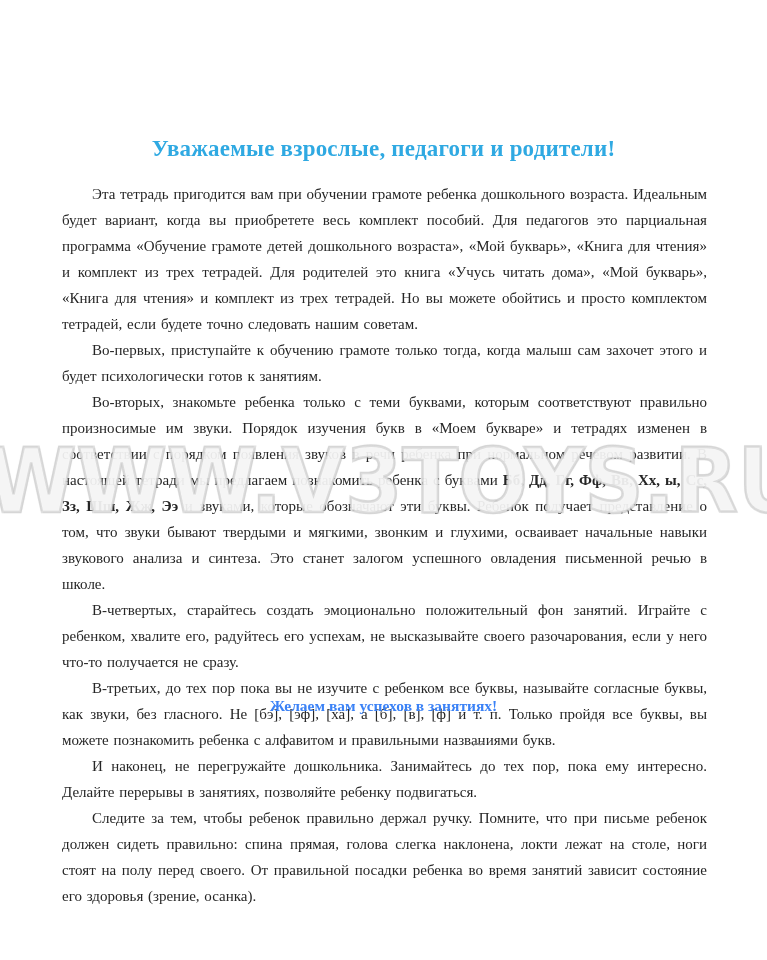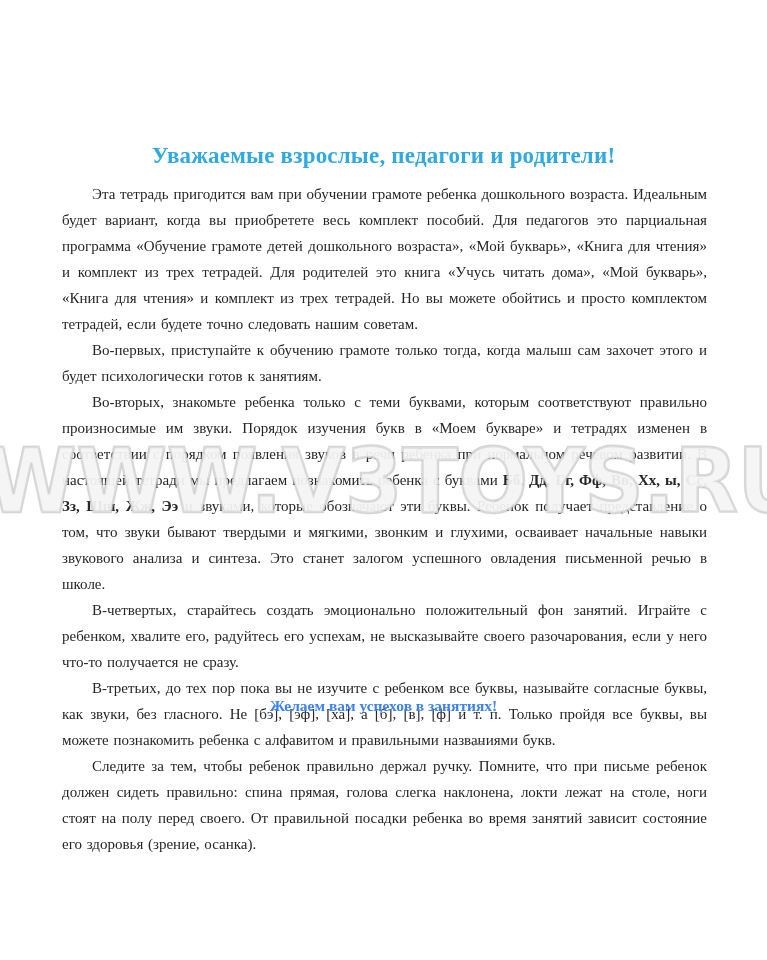--- a/index.html
+++ b/index.html
@@ -7,21 +7,21 @@
     width: 767px; height: 960px;
     background: #ffffff;
     position: relative;
     overflow: hidden;
     font-family: "Liberation Serif", serif;
   }
   .page { position: absolute; inset: 0; }
   .title {
     position: absolute;
     top: 135px; left: 0; right: 0;
-    margin: 8px;
+    margin: 1px;
     text-align: center;
     font-size: 23px;
     font-weight: bold;
     letter-spacing: 0.2px;
   }
   .content {
     position: absolute;
     left: 62px; right: 60px; top: 181px;
   }
   .content p {
@@ -76,20 +76,21 @@
 
 <div class="page">
   <h1 class="title" style="color: rgb(47, 169, 226);">Уважаемые взрослые, педагоги и родители!</h1>
 
   <div class="content">
       <p><span>Эта тетрадь пригодится вам при обучении грамоте ребенка дошкольного возраста. Идеальным будет вариант, когда вы приобретете весь комплект пособий. Для педагогов это парциальная программа «Обучение грамоте детей дошкольного возраста», «Мой букварь», «Книга для чтения» и комплект из трех тетрадей. Для родителей это книга «Учусь читать дома», «Мой букварь», «Книга для чтения» и комплект из трех тетрадей. Но вы можете обойтись и просто комплектом тетрадей, если будете точно следовать нашим советам.</span></p>
       <p><span>Во-первых, приступайте к обучению грамоте только тогда, когда малыш сам захочет этого и будет психологически готов к занятиям.</span></p>
       <p><span>Во-вторых, знакомьте ребенка только с теми буквами, которым соответствуют правильно произносимые им звуки. Порядок изучения букв в «Моем букваре» и тетрадях изменен в соответствии с порядком появления звуков в речи ребенка при нормальном речевом развитии. В настоящей тетради мы предлагаем познакомить ребенка с буквами </span><span class="b">Бб, Дд, Гг, Фф, Вв, Хх, ы, Сс, Зз, Шш, Жж, Ээ</span><span> и звуками, которые обозначают эти буквы. Ребенок получает представление о том, что звуки бывают твердыми и мягкими, звонким и глухими, осваивает начальные навыки звукового анализа и синтеза. Это станет залогом успешного овладения письменной речью в школе.</span></p>
       <p><span>В-четвертых, старайтесь создать эмоционально положительный фон занятий. Играйте с ребенком, хвалите его, радуйтесь его успехам, не высказывайте своего разочарования, если у него что-то получается не сразу.</span></p>
       <p><span>В-третьих, до тех пор пока вы не изучите с ребенком все буквы, называйте согласные буквы, как звуки, без гласного. Не [бэ], [эф], [ха], а [б], [в], [ф] и т. п. Только пройдя все буквы, вы можете познакомить ребенка с алфавитом и правильными названиями букв.</span></p>
+      <p><span>И наконец, не перегружайте дошкольника. Занимайтесь до тех пор, пока ему интересно. Делайте перерывы в занятиях, позволяйте ребенку подвигаться.</span></p>
       <p><span>Следите за тем, чтобы ребенок правильно держал ручку. Помните, что при письме ребенок должен сидеть правильно: спина прямая, голова слегка наклонена, локти лежат на столе, ноги стоят на полу перед своего. От правильной посадки ребенка во время занятий зависит состояние его здоровья (зрение, осанка).</span></p>
     </div>
 
   <div class="closing">Желаем вам успехов в занятиях!</div>
 
   <div class="watermark">WWW.V3TOYS.RU</div>
 
   <div class="pencil-mark">〜</div>
 </div>
 

